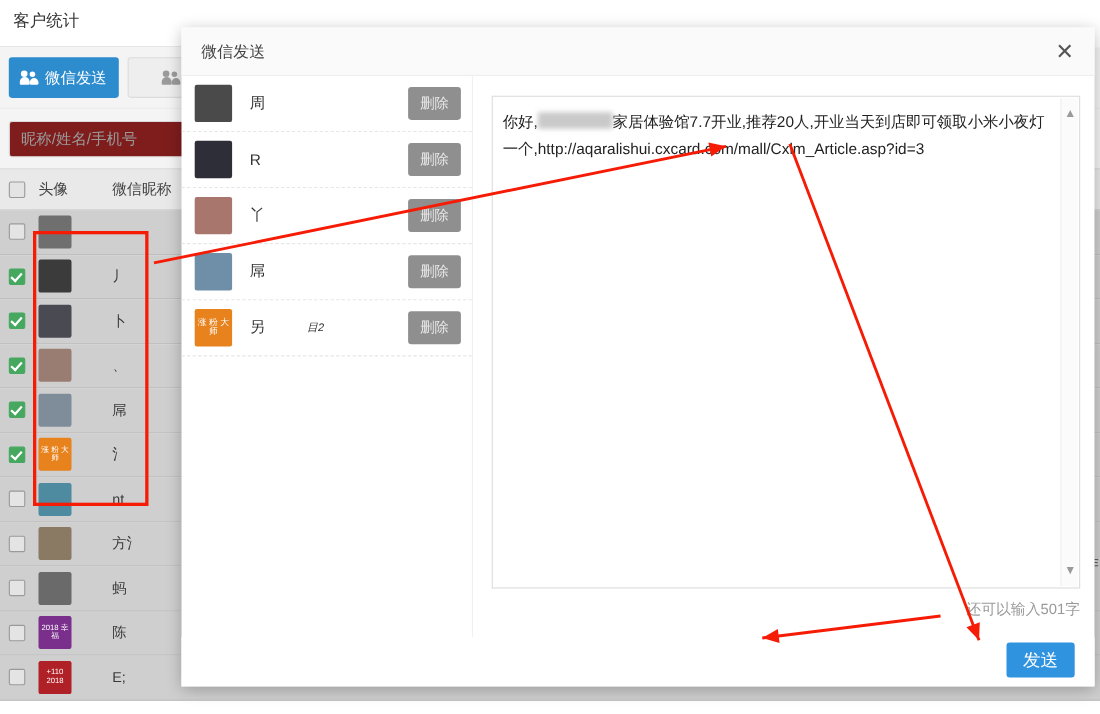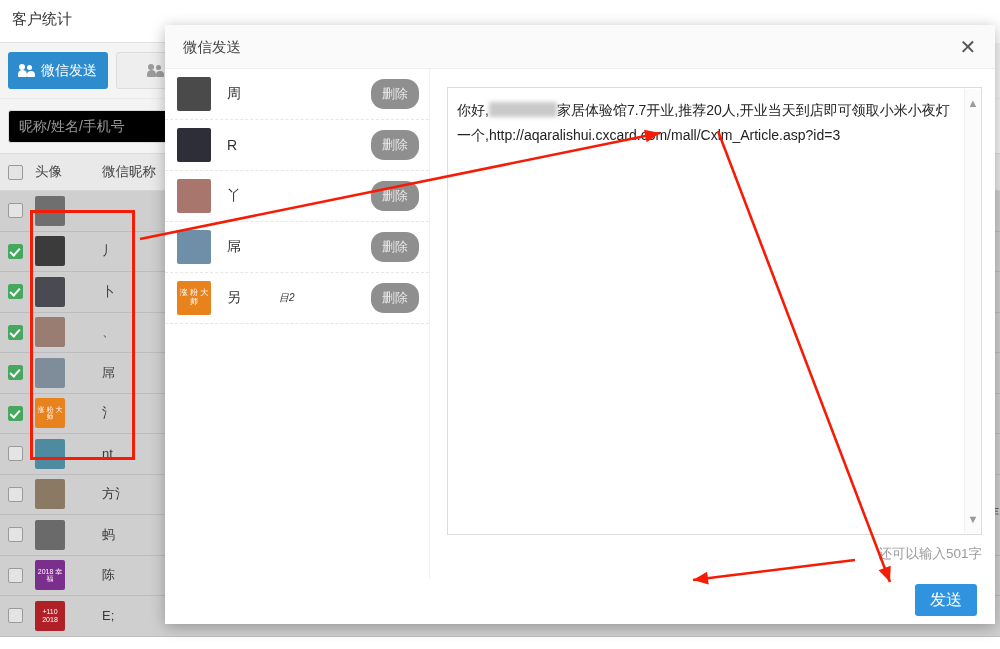--- a/index.html
+++ b/index.html
@@ -25,21 +25,21 @@
   .btn-wx2 { position:absolute; left:116px; top:9px; width:100px; height:37px; background:#eeeeee; border:1px solid #dcdcdc;
              border-radius:3px; color:#9b9b9b; font-size:14px; display:flex; align-items:center; justify-content:center; gap:5px; }
   .ppl { display:inline-block; width:17px; height:13px; position:relative; flex:0 0 auto; }
   .ppl i { position:absolute; display:block; background:currentColor; border-radius:50%; }
   .ppl i.h1 { width:6px; height:6px; left:0; top:0; }
   .ppl i.h2 { width:5px; height:5px; left:8px; top:1px; }
   .ppl i.b1 { width:9px; height:7px; left:-1px; top:6px; border-radius:5px 5px 1px 1px; }
   .ppl i.b2 { width:8px; height:6px; left:8px; top:7px; border-radius:4px 4px 1px 1px; }
 
   .searchbar { position:absolute; left:0; top:98px; width:1000px; height:55px; background:#f4f4f4; border-top:1px solid #ebebeb; }
-  .searchbox { position:absolute; left:8px; top:11px; width:230px; height:33px; background:#000000; border:1px solid #dcdcdc;
+  .searchbox { position:absolute; left:8px; top:11px; width:230px; height:33px; background:#7f1d1d; border:1px solid #dcdcdc;
                border-radius:3px; color:#999; font-size:14px; display:flex; align-items:center; padding-left:10px; }
 
   .tbl { position:absolute; left:0; top:153px; width:1000px; }
   .thead { height:38px; background:#e9e9e9; border-top:1px solid #dcdcdc; border-bottom:1px solid #d6d6d6;
            display:flex; align-items:center; color:#444; font-size:13.5px; }
   .trow { height:40.5px; background:#cfcfcf; border-bottom:1px solid #bdbdbd; display:flex; align-items:center;
           font-size:13px; color:#3a3a3a; }
   .cell { flex:0 0 auto; display:flex; align-items:center; height:100%; }
   .c-ck { width:30px; justify-content:center; }
   .c-av { width:72px; padding-left:5px; }
@@ -64,21 +64,21 @@
   .m-close { position:absolute; right:14px; top:9px; width:26px; height:26px; color:#555; font-size:20px;
              display:flex; align-items:center; justify-content:center; font-weight:300; }
 
   .m-body { position:absolute; left:0; top:44px; width:830px; height:510px; display:flex; }
   .m-left { width:265px; height:100%; border-right:1px solid #f0f0f0; overflow:hidden; }
   .recip { height:51px; display:flex; align-items:center; border-bottom:1px dashed #e6e6e6; padding:0 10px 0 12px; }
   .r-av { width:34px; height:34px; border-radius:2px; overflow:hidden; background:#7d7d7d; flex:0 0 auto;
           display:flex; align-items:center; justify-content:center; color:#fff; font-size:8px; line-height:1.1; text-align:center; }
   .r-nick { width:52px; margin-left:16px; font-size:14px; color:#333; overflow:hidden; white-space:nowrap; }
   .r-name { flex:1; font-size:10px; color:#333; overflow:hidden; white-space:nowrap;font-style:italic; }
-  .r-del { width:48px; height:30px; background:#8f8f8f; color:#e8e8e8; font-size:13px; border-radius:13px;
+  .r-del { width:48px; height:30px; background:#8f8f8f; color:#e8e8e8; font-size:13px; border-radius:3px;
            display:flex; align-items:center; justify-content:center; flex:0 0 auto; }
 
   .m-right { flex:1; height:100%; position:relative; padding:18px 13px 0 17px; }
   .ta-wrap { position:relative; width:100%; height:448px; border:1px solid #dcdcdc; background:#fff; }
   .ta-text { position:absolute; left:9px; top:10px; right:26px; font-size:14px; color:#222; line-height:25px;
              word-break:break-all; }
   .redact { display:inline-block; width:68px; height:15px; background:#c9c9c9; vertical-align:-2px;
             border-radius:1px; filter:blur(2.2px); }
   .ta-sb { position:absolute; right:1px; top:1px; width:16px; bottom:1px; background:#fbfbfb; border-left:1px solid #f0f0f0; }
   .ta-sb .arr { position:absolute; left:0; width:16px; height:16px; color:#9a9a9a; font-size:11px;

